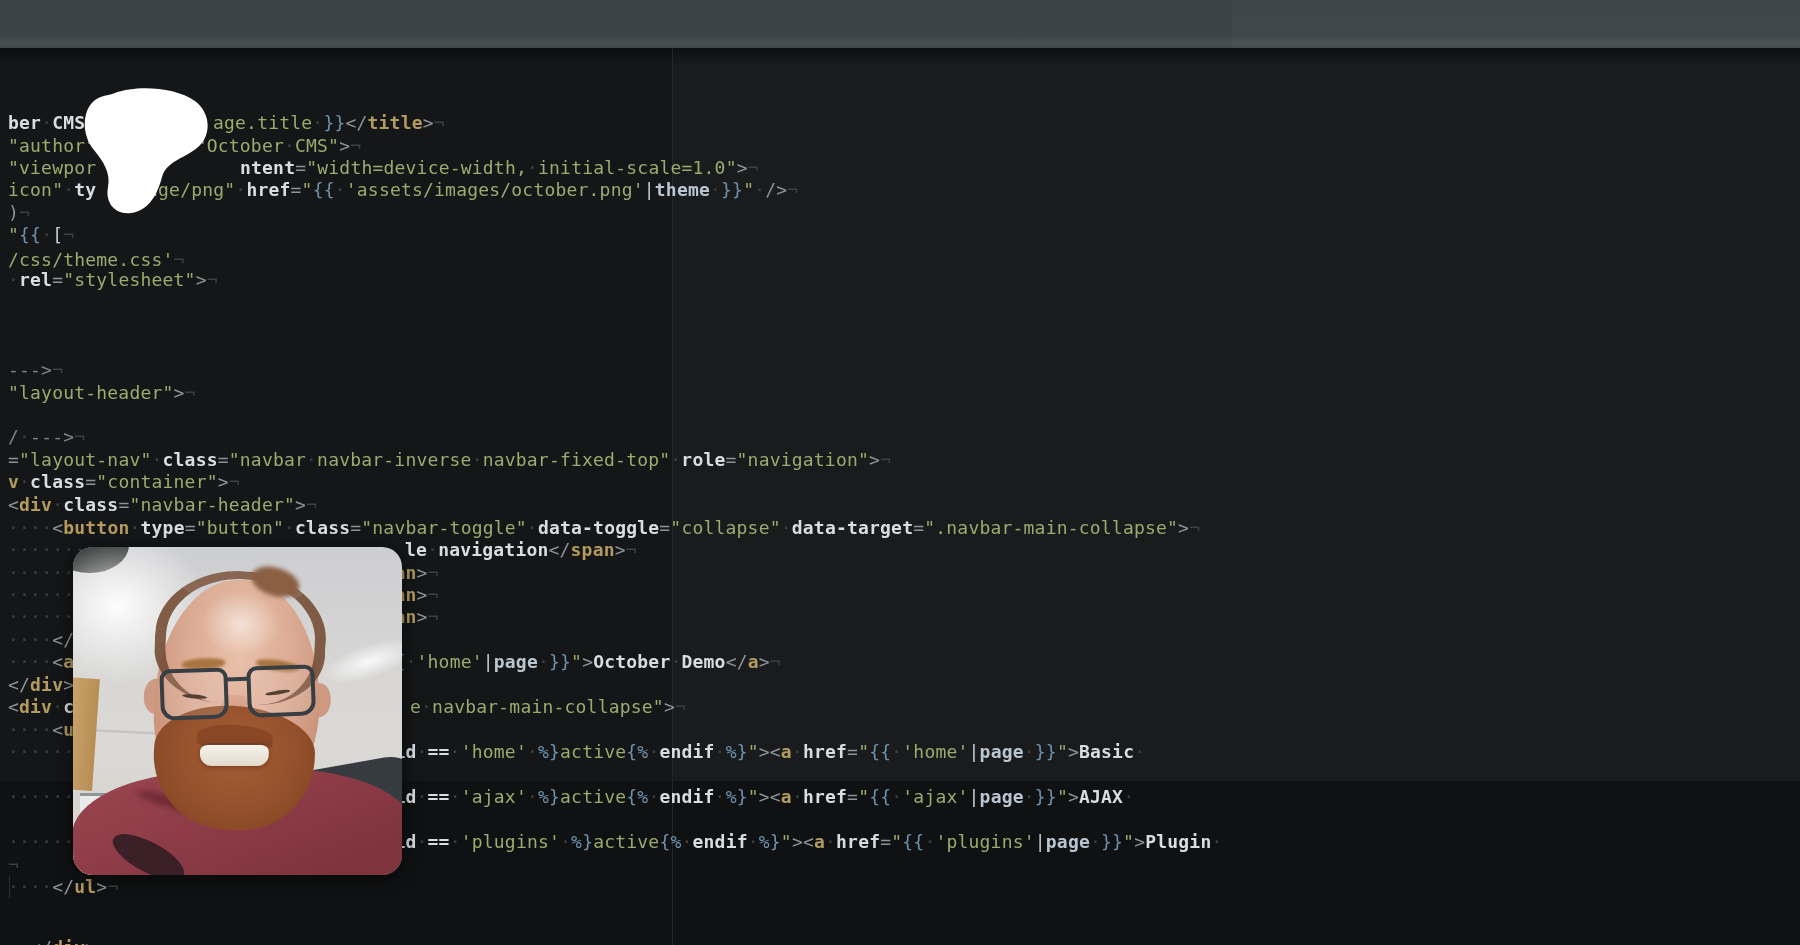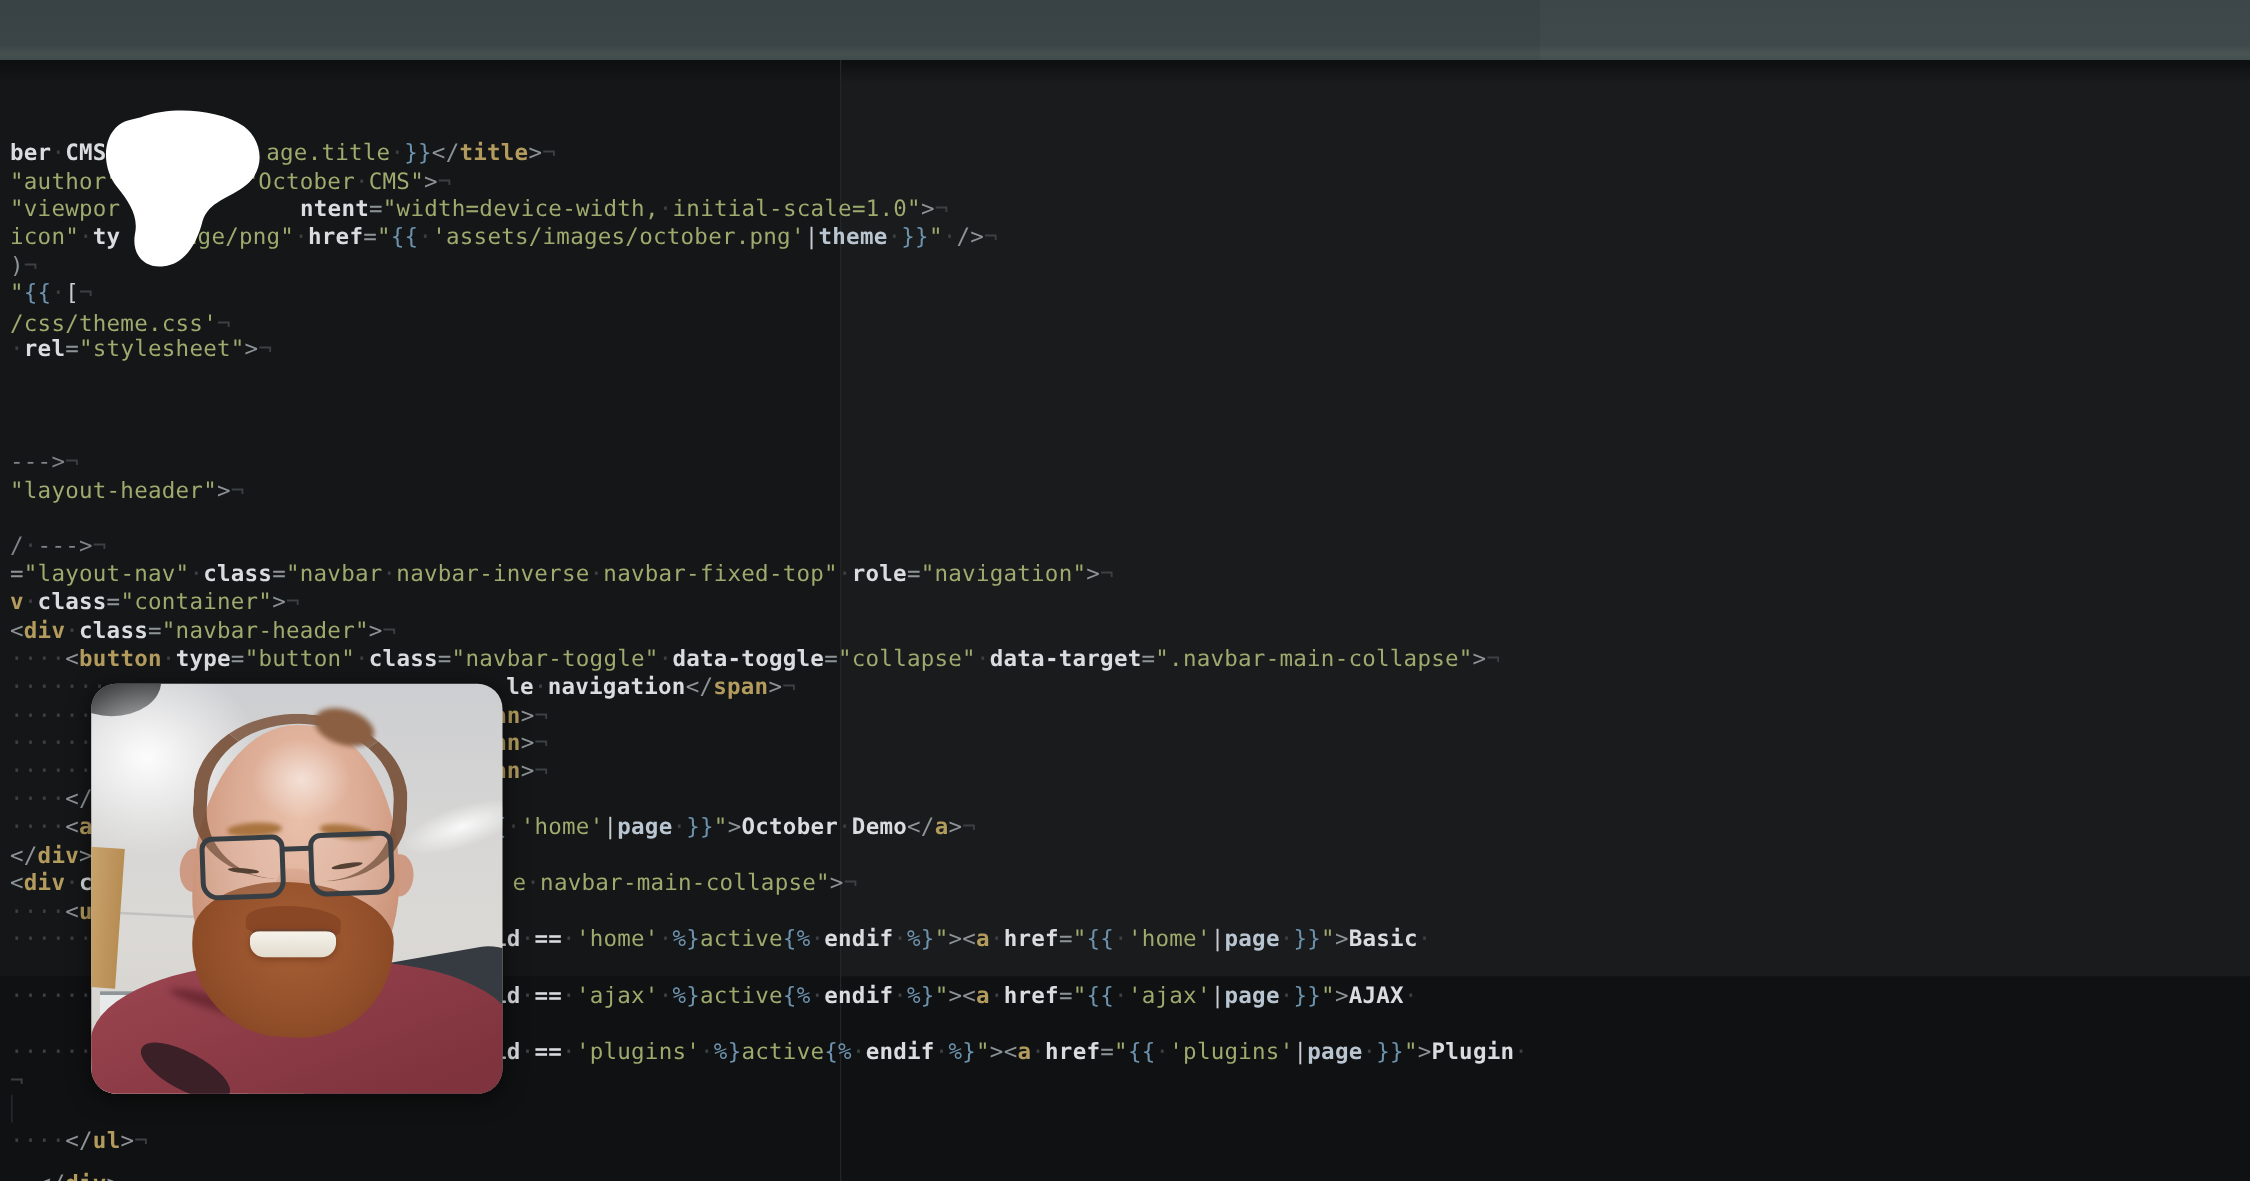--- a/index.html
+++ b/index.html
@@ -124,21 +124,21 @@
         <div class="line" style="top: 558px;"><span class="frag" style="left: 8px;"><span class="k-n">·</span><span class="k-n">·</span><span class="k-n">·</span><span class="k-n">·</span><span class="k-n">·</span><span class="k-n">·</span><span class="k-n">·</span><span class="k-n">·</span><span class="k-p">&lt;</span><span class="k-t">span</span><span class="k-n">·</span><span class="k-w">class</span><span class="k-p">=</span><span class="k-s">"icon-bar"</span><span class="k-p">&gt;&lt;/</span><span class="k-t">span</span><span class="k-p">&gt;</span><span class="k-n">¬</span></span></div>
         <div class="line" style="top: 581px;"><span class="frag" style="left: 8px;"><span class="k-n">·</span><span class="k-n">·</span><span class="k-n">·</span><span class="k-n">·</span><span class="k-p">&lt;/</span><span class="k-t">button</span><span class="k-p">&gt;</span><span class="k-n">¬</span></span></div>
         <div class="line" style="top: 603px;"><span class="frag" style="left: 8px;"><span class="k-n">·</span><span class="k-n">·</span><span class="k-n">·</span><span class="k-n">·</span><span class="k-p">&lt;</span><span class="k-t">a</span><span class="k-n">·</span><span class="k-w">class</span><span class="k-p">=</span><span class="k-s">"navbar-brand"</span><span class="k-n">·</span><span class="k-w">href</span><span class="k-p">=</span><span class="k-s">"</span><span class="k-d">{{</span><span class="k-n">·</span><span class="k-s">'home'</span><span class="k-l">|</span><span class="k-f">page</span><span class="k-n">·</span><span class="k-d">}}</span><span class="k-s">"</span><span class="k-p">&gt;</span><span class="k-w">October</span><span class="k-n">·</span><span class="k-w">Demo</span><span class="k-p">&lt;/</span><span class="k-t">a</span><span class="k-p">&gt;</span><span class="k-n">¬</span></span></div>
         <div class="line" style="top: 626px;"><span class="frag" style="left: 8px;"><span class="k-p">&lt;/</span><span class="k-t">div</span><span class="k-p">&gt;</span><span class="k-n">¬</span></span></div>
         <div class="line" style="top: 648px;"><span class="frag" style="left: 8px;"><span class="k-p">&lt;</span><span class="k-t">div</span><span class="k-n">·</span><span class="k-w">class</span><span class="k-p">=</span><span class="k-s">"collapse</span><span class="k-n">·</span><span class="k-s">navbar-c</span></span><span class="frag" style="left: 410px;"><span class="k-s">e</span><span class="k-n">·</span><span class="k-s">navbar-main-collapse"</span><span class="k-p">&gt;</span><span class="k-n">¬</span></span></div>
         <div class="line" style="top: 671px;"><span class="frag" style="left: 8px;"><span class="k-n">·</span><span class="k-n">·</span><span class="k-n">·</span><span class="k-n">·</span><span class="k-p">&lt;</span><span class="k-t">ul</span><span class="k-n">·</span><span class="k-w">class</span><span class="k-p">=</span><span class="k-s">"nav</span><span class="k-n">·</span><span class="k-s">navbar-nav"</span><span class="k-p">&gt;</span><span class="k-n">¬</span></span></div>
         <div class="line" style="top: 693px;"><span class="frag" style="left: 8px;"><span class="k-n">·</span><span class="k-n">·</span><span class="k-n">·</span><span class="k-n">·</span><span class="k-n">·</span><span class="k-n">·</span><span class="k-n">·</span><span class="k-n">·</span><span class="k-p">&lt;</span><span class="k-t">li</span><span class="k-n">·</span><span class="k-w">class</span><span class="k-p">=</span><span class="k-s">"</span><span class="k-d">{%</span><span class="k-n">·</span><span class="k-w">if</span><span class="k-n">·</span><span class="k-w">this.page.id</span><span class="k-n">·</span><span class="k-w">==</span><span class="k-n">·</span><span class="k-s">'home'</span><span class="k-n">·</span><span class="k-d">%}</span><span class="k-s">active</span><span class="k-d">{%</span><span class="k-n">·</span><span class="k-w">endif</span><span class="k-n">·</span><span class="k-d">%}</span><span class="k-s">"</span><span class="k-p">&gt;&lt;</span><span class="k-t">a</span><span class="k-n">·</span><span class="k-w">href</span><span class="k-p">=</span><span class="k-s">"</span><span class="k-d">{{</span><span class="k-n">·</span><span class="k-s">'home'</span><span class="k-l">|</span><span class="k-f">page</span><span class="k-n">·</span><span class="k-d">}}</span><span class="k-s">"</span><span class="k-p">&gt;</span><span class="k-w">Basic</span><span class="k-n">·</span></span></div>
         <div class="line" style="top: 738px;"><span class="frag" style="left: 8px;"><span class="k-n">·</span><span class="k-n">·</span><span class="k-n">·</span><span class="k-n">·</span><span class="k-n">·</span><span class="k-n">·</span><span class="k-n">·</span><span class="k-n">·</span><span class="k-p">&lt;</span><span class="k-t">li</span><span class="k-n">·</span><span class="k-w">class</span><span class="k-p">=</span><span class="k-s">"</span><span class="k-d">{%</span><span class="k-n">·</span><span class="k-w">if</span><span class="k-n">·</span><span class="k-w">this.page.id</span><span class="k-n">·</span><span class="k-w">==</span><span class="k-n">·</span><span class="k-s">'ajax'</span><span class="k-n">·</span><span class="k-d">%}</span><span class="k-s">active</span><span class="k-d">{%</span><span class="k-n">·</span><span class="k-w">endif</span><span class="k-n">·</span><span class="k-d">%}</span><span class="k-s">"</span><span class="k-p">&gt;&lt;</span><span class="k-t">a</span><span class="k-n">·</span><span class="k-w">href</span><span class="k-p">=</span><span class="k-s">"</span><span class="k-d">{{</span><span class="k-n">·</span><span class="k-s">'ajax'</span><span class="k-l">|</span><span class="k-f">page</span><span class="k-n">·</span><span class="k-d">}}</span><span class="k-s">"</span><span class="k-p">&gt;</span><span class="k-w">AJAX</span><span class="k-n">·</span></span></div>
         <div class="line" style="top: 783px;"><span class="frag" style="left: 8px;"><span class="k-n">·</span><span class="k-n">·</span><span class="k-n">·</span><span class="k-n">·</span><span class="k-n">·</span><span class="k-n">·</span><span class="k-n">·</span><span class="k-n">·</span><span class="k-p">&lt;</span><span class="k-t">li</span><span class="k-n">·</span><span class="k-w">class</span><span class="k-p">=</span><span class="k-s">"</span><span class="k-d">{%</span><span class="k-n">·</span><span class="k-w">if</span><span class="k-n">·</span><span class="k-w">this.page.id</span><span class="k-n">·</span><span class="k-w">==</span><span class="k-n">·</span><span class="k-s">'plugins'</span><span class="k-n">·</span><span class="k-d">%}</span><span class="k-s">active</span><span class="k-d">{%</span><span class="k-n">·</span><span class="k-w">endif</span><span class="k-n">·</span><span class="k-d">%}</span><span class="k-s">"</span><span class="k-p">&gt;&lt;</span><span class="k-t">a</span><span class="k-n">·</span><span class="k-w">href</span><span class="k-p">=</span><span class="k-s">"</span><span class="k-d">{{</span><span class="k-n">·</span><span class="k-s">'plugins'</span><span class="k-l">|</span><span class="k-f">page</span><span class="k-n">·</span><span class="k-d">}}</span><span class="k-s">"</span><span class="k-p">&gt;</span><span class="k-w">Plugin</span><span class="k-n">·</span></span></div>
         <div class="line" style="top: 806px;"><span class="frag" style="left: 8px;"><span class="k-n">¬</span></span></div>
-        <div class="line" style="top: 828px;"><span class="frag" style="left: 8px; margin-top: 26px;"><span class="k-n">·</span><span class="k-n">·</span><span class="k-n">·</span><span class="k-n">·</span><span class="k-p">&lt;/</span><span class="k-t">ul</span><span class="k-p">&gt;</span><span class="k-n">¬</span></span></div>
+        <div class="line" style="top: 828px;"><span class="frag" style="left: 8px;"><span class="k-n">·</span><span class="k-n">·</span><span class="k-n">·</span><span class="k-n">·</span><span class="k-p">&lt;/</span><span class="k-t">ul</span><span class="k-p">&gt;</span><span class="k-n">¬</span></span></div>
         <div class="line" style="top: 889px;"><span class="frag" style="left: 8px;"><span class="k-n">·</span><span class="k-n">·</span><span class="k-p">&lt;/</span><span class="k-t">div</span><span class="k-p">&gt;</span><span class="k-n">¬</span></span></div>
         <div class="line" style="top: 899px;"><span class="frag" style="left: 8px;"><span class="k-t">iv</span><span class="k-p">&gt;</span><span class="k-n">¬</span></span></div>
       </div>
   </div>
 
   <svg class="blob" viewBox="0 0 145 140">
     <path fill="#ffffff" d="M 40,8 C 62,0 100,2 120,16 C 135,27 138,50 122,63 C 108,74 92,76 87,92
              C 83,108 74,126 56,128 C 40,130 30,118 33,102 C 36,88 28,76 19,65
              C 7,51 6,26 20,15 C 27,10 32,11 40,8 Z"></path>
   </svg>

